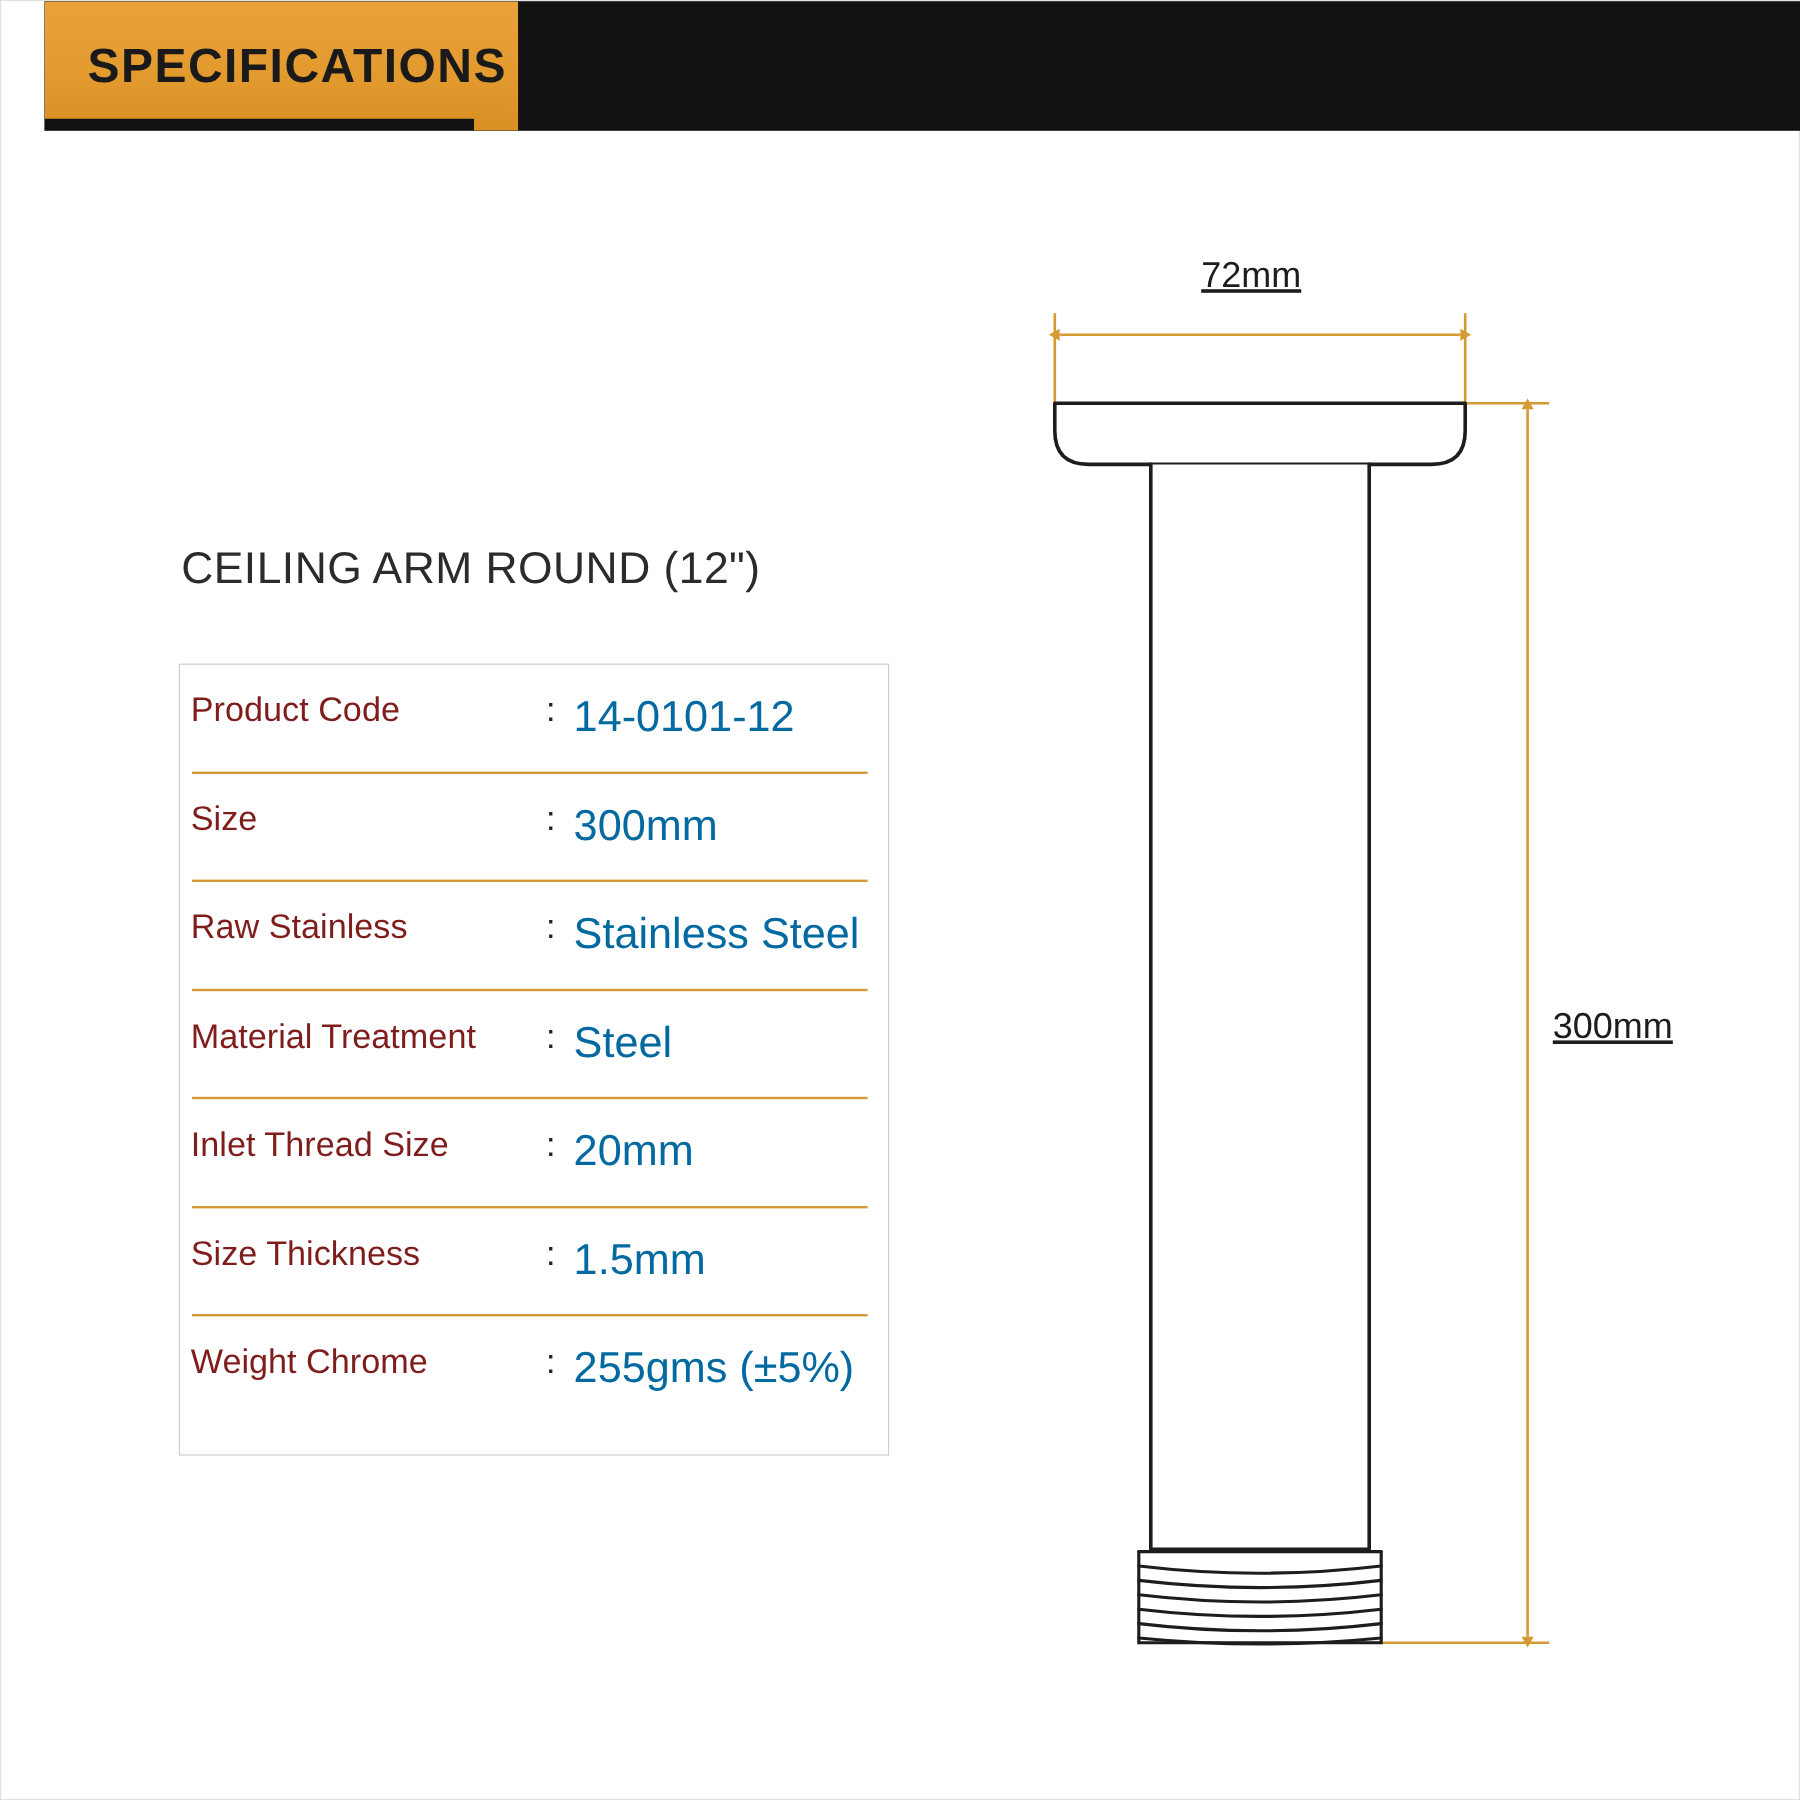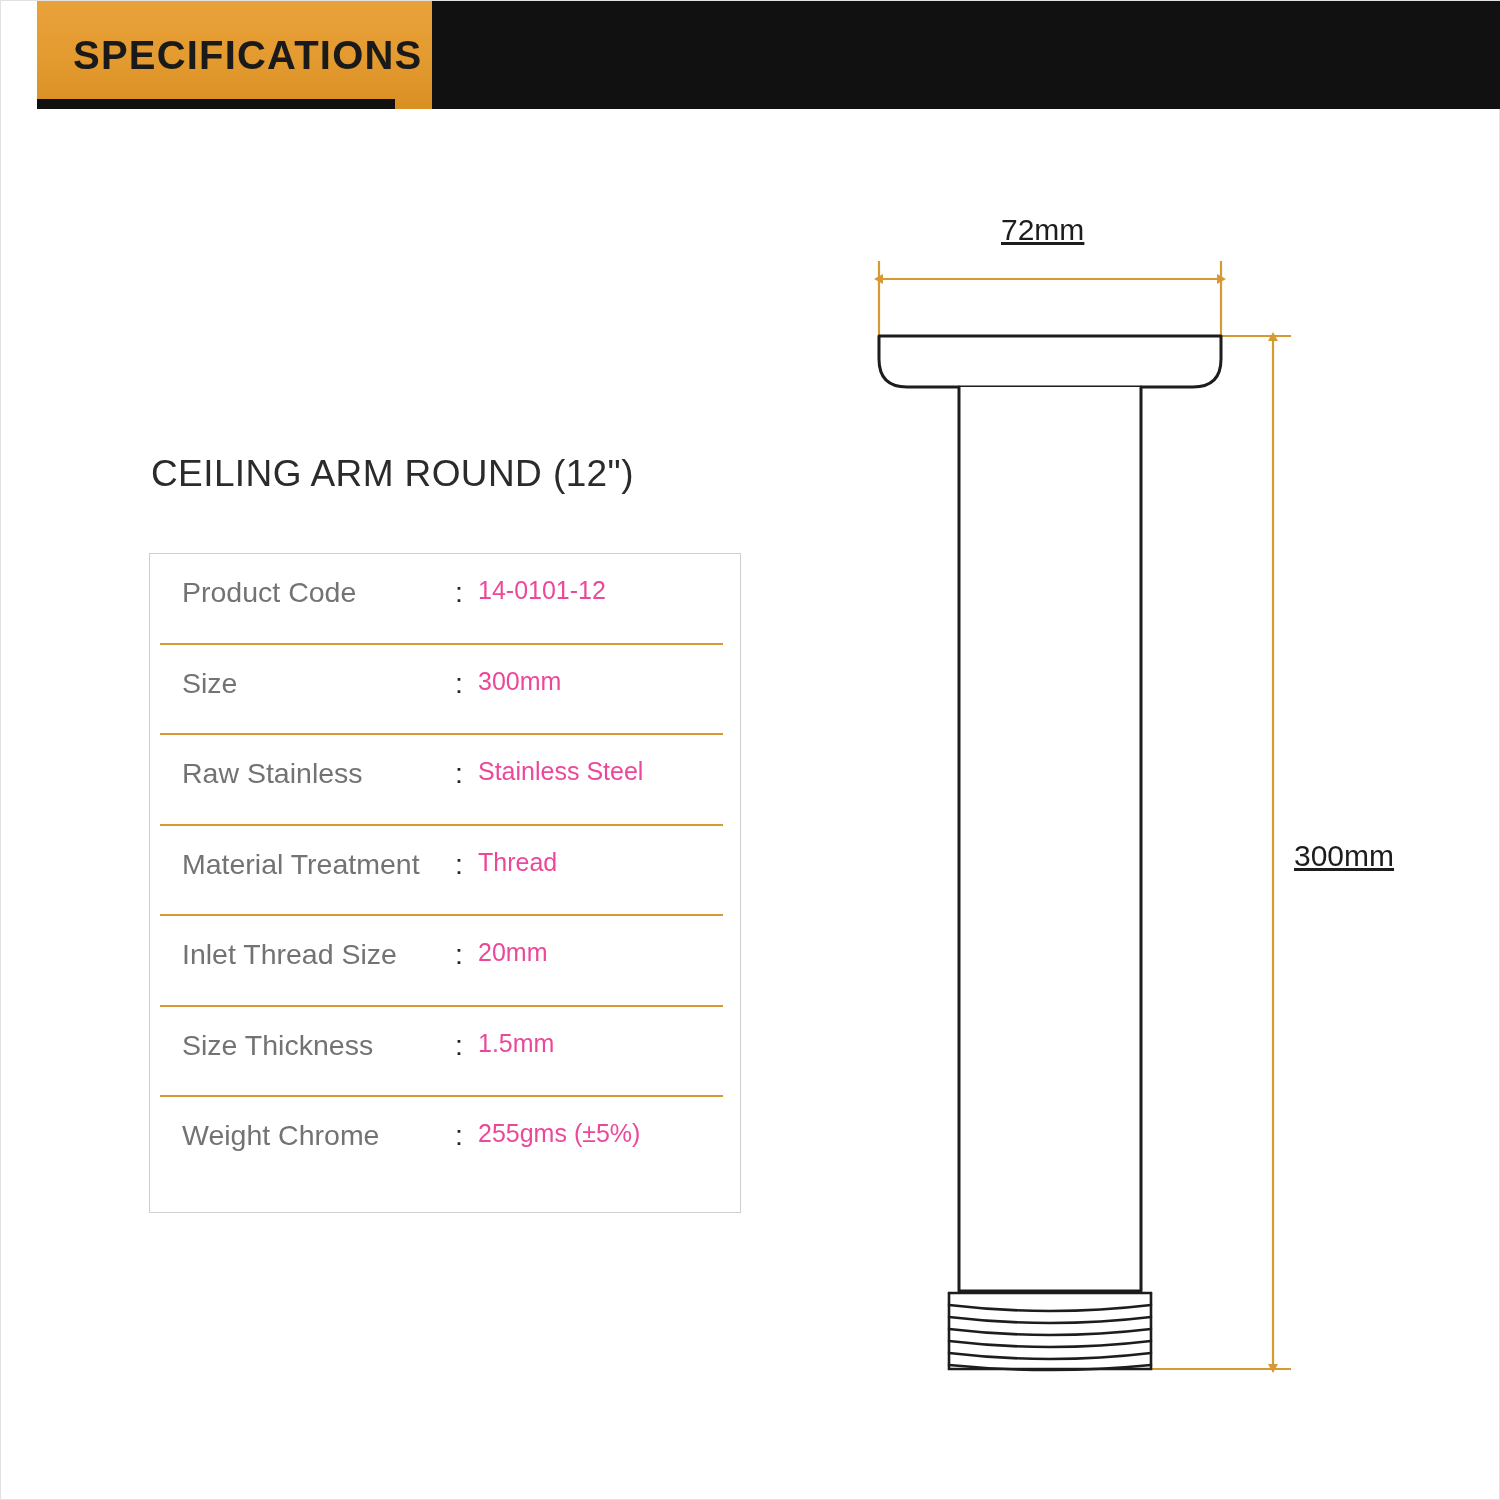--- a/index.html
+++ b/index.html
@@ -91,39 +91,39 @@
     top: 0;
     width: 592px;
   }
   .spec-row {
     position: relative;
     height: 90.5px;
     box-sizing: border-box;
   }
   .spec-row .label {
     position: absolute;
-    left: 32px;
+    left: 9px;
     top: 22px;
     font-size: 28.5px;
-    color: #737373;
+    color: #7f1d1d;
     white-space: nowrap;
   }
   .spec-row .colon {
     position: absolute;
     left: 305px;
     top: 22px;
     font-size: 28.5px;
     color: #222222;
   }
   .spec-row .value {
     position: absolute;
     left: 328px;
     top: 22px;
-    font-size: 25px;
-    color: #ec4899;
+    font-size: 36px;
+    color: #0369a1;
     white-space: nowrap;
   }
   .spec-row .divider {
     position: absolute;
     left: 10px;
     bottom: 0;
     width: 563px;
     height: 2px;
     background: #d59a34;
   }
@@ -182,21 +182,21 @@
       <div class="spec-row">
         <span class="label">Raw Stainless</span>
         <span class="colon">:</span>
         <span class="value">Stainless Steel</span>
         <span class="divider"></span>
       </div>
 
       <div class="spec-row">
         <span class="label">Material Treatment</span>
         <span class="colon">:</span>
-        <span class="value">Thread</span>
+        <span class="value">Steel</span>
         <span class="divider"></span>
       </div>
 
       <div class="spec-row">
         <span class="label">Inlet Thread Size</span>
         <span class="colon">:</span>
         <span class="value">20mm</span>
         <span class="divider"></span>
       </div>
 

